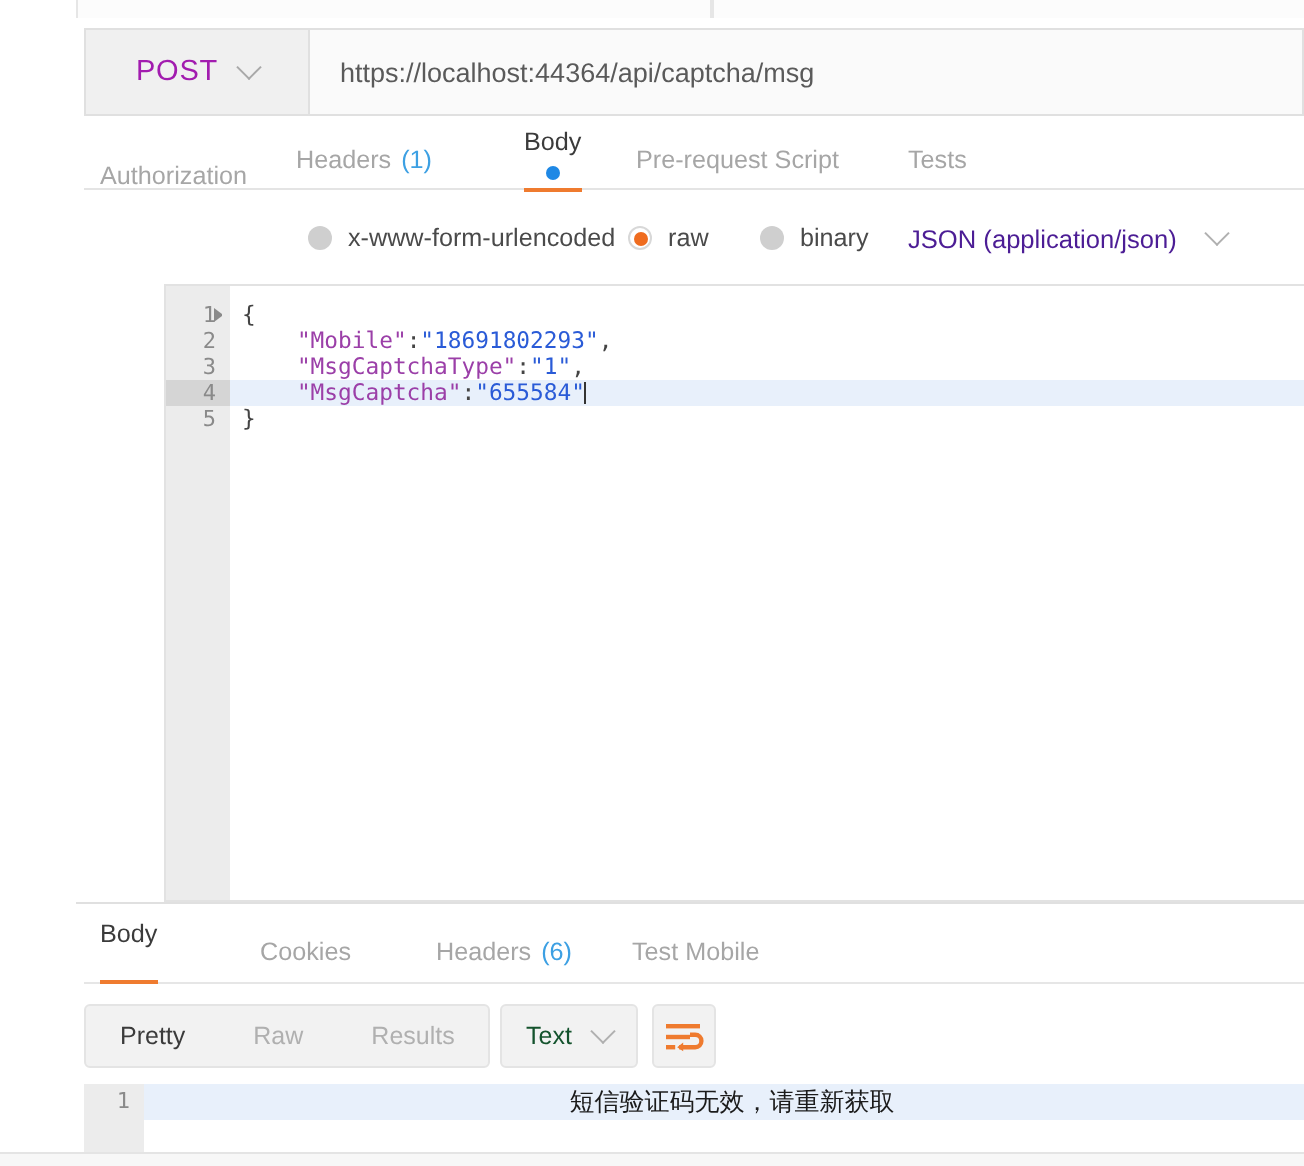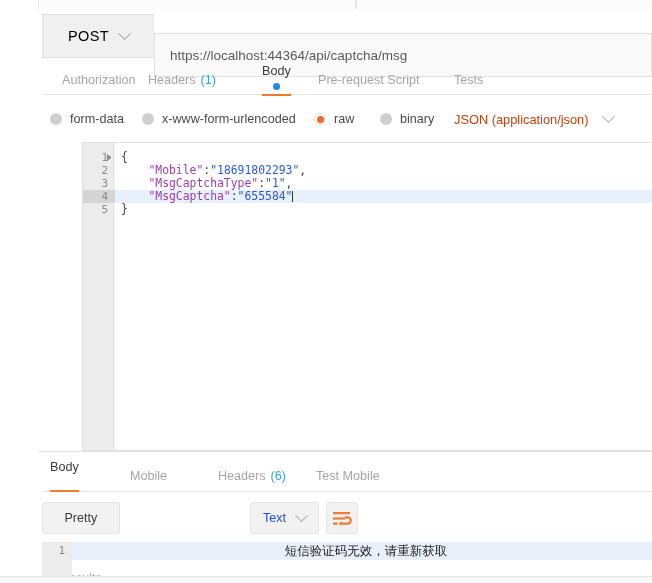--- a/index.html
+++ b/index.html
@@ -59,30 +59,30 @@
 
   
   .url-row {
     position: absolute; left: 4px; top: 5px; width: 610px; height: 44px;
   }
   .method-box {
     position: absolute; left: 0; top: 0; width: 112px; height: 44px;
     background: #f0f0f0; border: 1px solid #e0e0e0; border-right: none;
     display: flex; align-items: center; justify-content: center; gap: 11px;
   }
-  .method-label { font-size: 14.5px; color: #000000; letter-spacing: .4px; }
+  .method-label { font-size: 14.5px; color: #a21caf; letter-spacing: .4px; }
   .chev {
     display: inline-block; width: 9px; height: 9px;
     border-right: 1.6px solid #a8a8a8; border-bottom: 1.6px solid #a8a8a8;
     transform: rotate(45deg) translate(-2px,-2px);
   }
   .url-box {
     position: absolute; left: 112px; top: 0; width: 498px; height: 44px;
     background: #fafafa; border: 1px solid #e0e0e0;
-    display: flex; align-items: center; padding-left: 15px; margin-top: 19px;
+    display: flex; align-items: center; padding-left: 15px;
   }
   .url-text { font-size: 13.5px; color: #5a5a5a; }
 
   
   .req-tabs {
     position: absolute; left: 4px; top: 55px; width: 610px; height: 31px;
     border-bottom: 1px solid #e4e4e4;
   }
   .rtab {
     position: absolute; top: 0; height: 31px;
@@ -113,21 +113,21 @@
     flex: none;
   }
   .rb.sel { background: #ffffff; border: 1px solid #d8d8d8; }
   .rb.sel::after {
     content: ""; position: absolute; left: 1.5px; top: 1.5px;
     width: 7px; height: 7px; border-radius: 50%; background: #ef6c1f;
   }
   .json-type {
     position: absolute; top: 0; height: 30px;
     display: flex; align-items: center; gap: 16px;
-    font-size: 12.8px; color: #c2410c; white-space: nowrap;
+    font-size: 12.8px; color: #4c1d95; white-space: nowrap;
   }
   .chev-o {
     display: inline-block; width: 9px; height: 9px;
     border-right: 1.6px solid #b0b0b0; border-bottom: 1.6px solid #b0b0b0;
     transform: rotate(45deg) translate(-2px,-2px);
   }
 
   
   .editor {
     position: absolute; left: 44px; top: 133px; width: 608px; height: 309px;
@@ -170,29 +170,29 @@
     background: #ffffff; border-top: 1px solid #e0e0e0;
   }
   .resp-tabs {
     position: absolute; left: 4px; top: 8px; width: 610px; height: 32px;
     border-bottom: 1px solid #e6e6e6;
   }
   .resp-toolbar { position: absolute; left: 4px; top: 50px; width: 610px; height: 32px; }
   .btn-group {
     position: absolute; left: 0; top: 0; height: 32px;
     background: #f2f2f2; border: 1px solid #e4e4e4; border-radius: 3px;
-    display: flex; align-items: center; flex-direction: column;
+    display: flex; align-items: center;
   }
   .bg-item { padding: 0 17px; font-size: 12.5px; color: #b0b0b0; line-height: 30px; }
   .bg-item.active { color: #3b3b3b; }
   .sel-box {
     position: absolute; left: 208px; top: 0; height: 32px; min-width: 66px;
     background: #f2f2f2; border: 1px solid #e4e4e4; border-radius: 3px;
     display: flex; align-items: center; justify-content: center; gap: 11px;
-    padding: 0 12px; font-size: 12.5px; color: #1d4ed8;
+    padding: 0 12px; font-size: 12.5px; color: #14532d;
   }
   .wrap-btn {
     position: absolute; left: 284px; top: 0; width: 32px; height: 32px;
     background: #f2f2f2; border: 1px solid #e4e4e4; border-radius: 3px;
   }
   .resp-body { position: absolute; left: 4px; top: 90px; width: 610px; height: 42px; }
   .rb-gutter {
     position: absolute; left: 0; top: 0; width: 30px; height: 42px; background: #ececec;
   }
   .rb-ln {
@@ -230,46 +230,42 @@
       <div class="method-box">
         <span class="method-label">POST</span>
         <span class="chev"></span>
       </div>
       <div class="url-box">
         <span class="url-text">https://localhost:44364/api/captcha/msg</span>
       </div>
     </div>
 
     <div class="req-tabs" id="req-tabs">
-        <div class="rtab" style="left: 20px;">
+        <div class="rtab" style="left: 8px; align-items: flex-end;">
           <span>Authorization</span>
         </div>
         <div class="rtab" style="left: 106px;">
           <span>Headers</span>
           <span class="count">(1)</span>
         </div>
         <div class="rtab active" style="left: 220px;">
           <span>Body</span>
           <span class="dot"></span>
           <span class="underline"></span>
         </div>
         <div class="rtab" style="left: 276px;">
           <span>Pre-request Script</span>
         </div>
         <div class="rtab" style="left: 412px;">
           <span>Tests</span>
         </div>
       </div>
 
     <div class="radio-row" id="radio-row">
-        <div class="radio-item" style="left: 8px;">
-          <span class="rb"></span>
-          <span>form-data</span>
-        </div>
-        <div class="radio-item" style="left: 100px;">
+        <div class="radio-item" style="left: 112px;">
           <span class="rb"></span>
           <span>x-www-form-urlencoded</span>
         </div>
         <div class="radio-item" style="left: 272px;">
           <span class="rb sel"></span>
           <span>raw</span>
         </div>
         <div class="radio-item" style="left: 338px; justify-content: space-between;">
           <span class="rb"></span>
           <span>binary</span>
@@ -299,21 +295,21 @@
     </div>
   </div>
 
   <div class="resp-area">
     <div class="resp-tabs" id="resp-tabs">
         <div class="rtab active" style="left: 8px;">
           <span>Body</span>
           <span class="underline"></span>
         </div>
         <div class="rtab" style="left: 88px;">
-          <span>Mobile</span>
+          <span>Cookies</span>
         </div>
         <div class="rtab" style="left: 176px;">
           <span>Headers</span>
           <span class="count">(6)</span>
         </div>
         <div class="rtab" style="left: 274px;">
           <span>Test Mobile</span>
         </div>
       </div>
 

